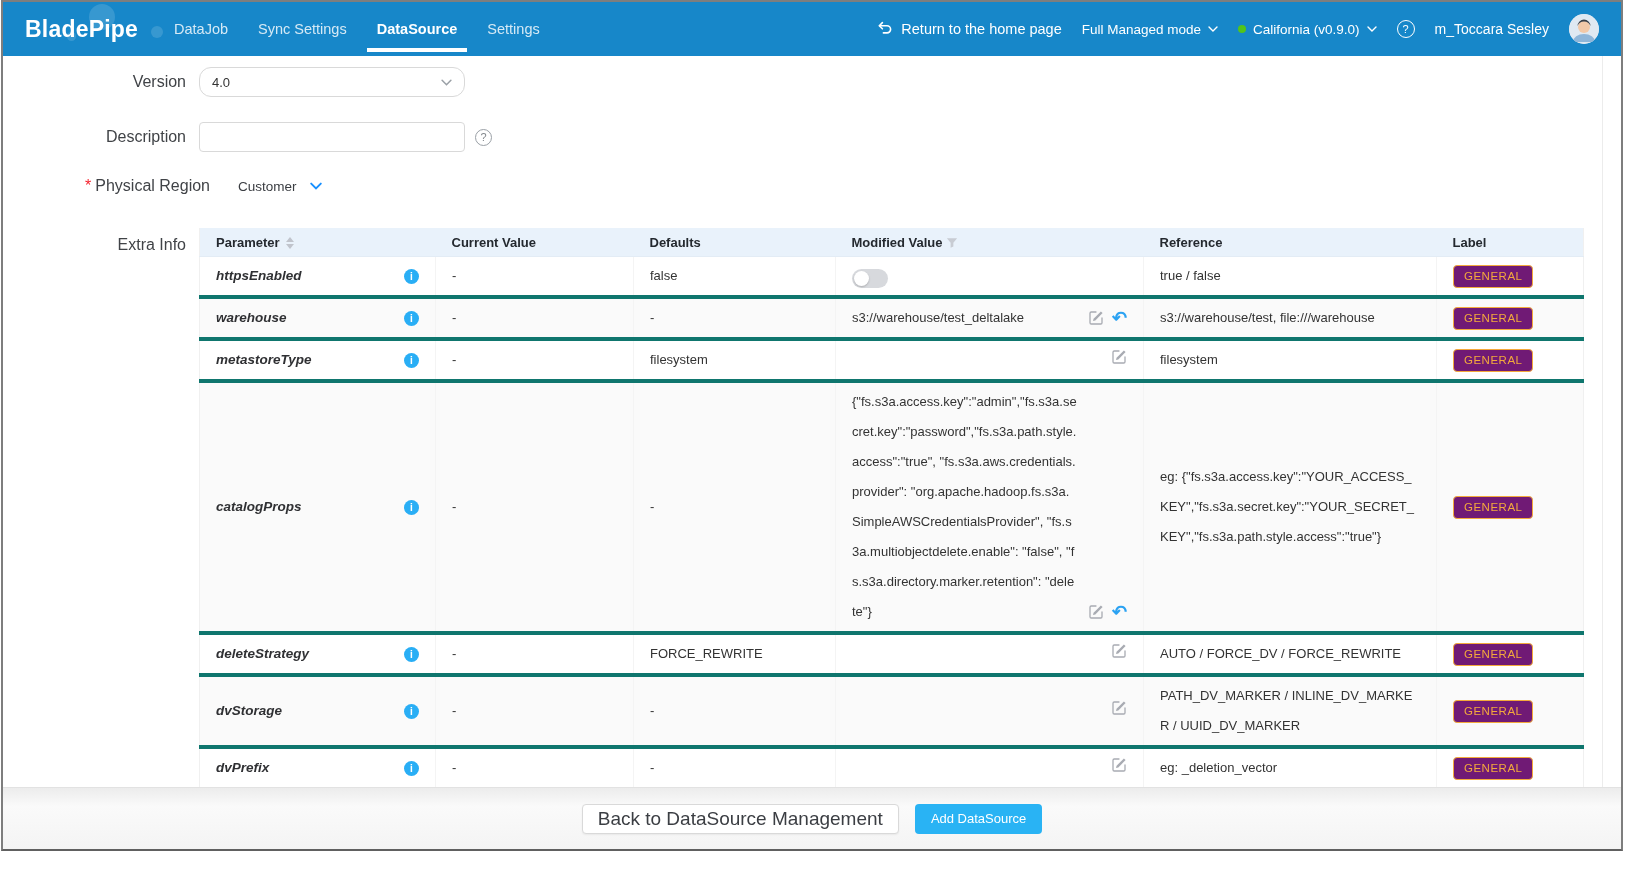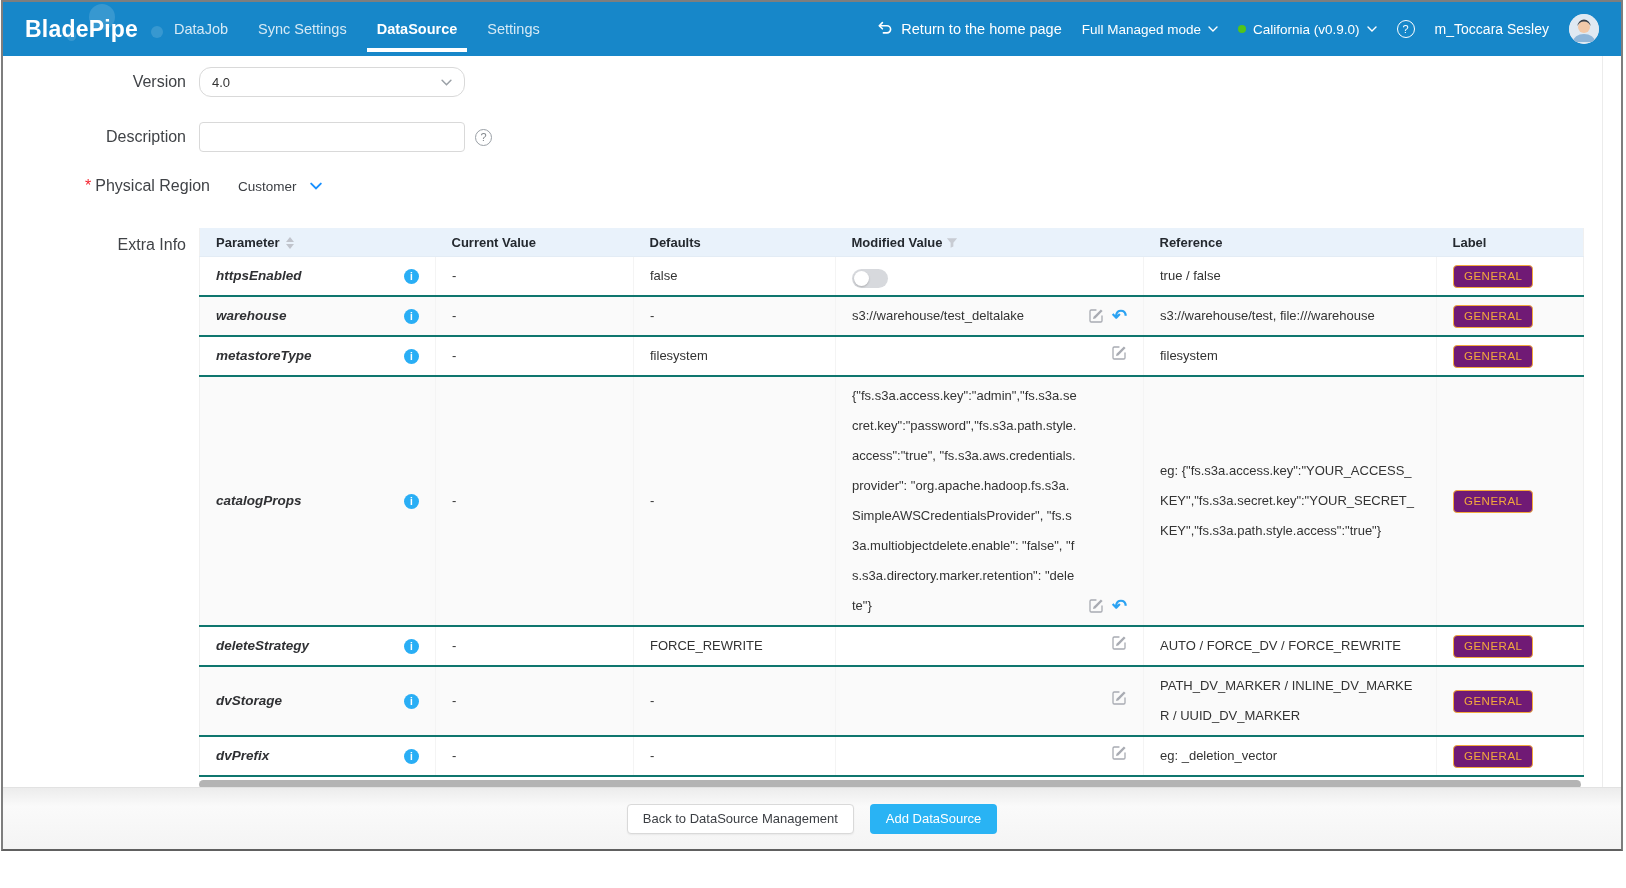--- a/index.html
+++ b/index.html
@@ -60,21 +60,21 @@
         border-left:1px solid #f0f0f0;border-right:1px solid #f0f0f0;}
   thead th{background:var(--header-bg);text-align:left;font-size:13px;font-weight:bold;color:#24292f;
            padding:6px 16px;border-bottom:1px solid #e3ecf5;white-space:nowrap;}
   thead th span.lbl{vertical-align:middle;}
   .sort-icon{display:inline-flex;flex-direction:column;gap:2px;margin-left:6px;vertical-align:middle;cursor:pointer;}
   .sort-icon .cu{width:0;height:0;border-left:4px solid transparent;border-right:4px solid transparent;
                  border-bottom:5px solid #c0c4cc;}
   .sort-icon .cd{width:0;height:0;border-left:4px solid transparent;border-right:4px solid transparent;
                  border-top:5px solid #c0c4cc;}
   .filter-icon{margin-left:3px;vertical-align:middle;cursor:pointer;}
-  td{border-bottom:2px solid #0f766e;border-right:1px solid #f4f4f4;padding:4px 16px;
+  td{border-bottom:4px solid #0f766e;border-right:1px solid #f4f4f4;padding:4px 16px;
      font-size:13px;color:#333;line-height:30px;vertical-align:middle;}
   td:last-child{border-right:none;}
   tr.striped td{background:#fafafa;}
   .td-param{font-size:13.5px;}
   .param-cell{display:flex;align-items:center;}
   .param-name{font-style:italic;font-weight:600;color:#2f3033;}
   .info-icon{margin-left:auto;width:15px;height:15px;border-radius:50%;background:var(--info);color:#fff;
              font-size:10px;font-weight:bold;display:flex;align-items:center;justify-content:center;
              font-style:normal;flex:none;cursor:pointer;line-height:15px;}
   .mod-wrap{display:flex;justify-content:space-between;align-items:flex-end;min-height:24px;}
@@ -88,21 +88,21 @@
                 box-shadow:0 1px 2px rgba(0,0,0,.2);}
   .ref-text{display:inline-block;word-break:break-all;line-height:30px;}
   .badge{display:inline-block;padding:2px 10px;border:1px solid var(--badge);color:var(--badge);
          border-radius:4px;font-size:11.5px;letter-spacing:.5px;background:#701a75;line-height:17px;}
   .hscrollbar{margin-top:3px;height:9px;width:1382px;background:#b4b4b4;border-radius:5px;cursor:pointer;}
 
   
   .footerbar{flex:none;height:62px;display:flex;align-items:center;justify-content:center;gap:16px;
              background:linear-gradient(180deg,#ececec 0,#fafafa 30%,#f4f4f4 100%);border-top:1px solid #e2e2e2;}
   .back-btn{height:30px;padding:0 15px;background:#fff;border:1px solid #d9d9d9;border-radius:4px;
-            font-size:13px;color:#3b3e43;font-family:"Liberation Sans",sans-serif;cursor:pointer;
+            font-size:19px;color:#3b3e43;font-family:"Liberation Sans",sans-serif;cursor:pointer;
             box-shadow:0 1px 2px rgba(0,0,0,.06);}
   .add-btn{height:30px;padding:0 16px;background:var(--accent);border:none;border-radius:4px;
            font-size:13px;color:#fff;font-family:"Liberation Sans",sans-serif;cursor:pointer;}
 </style>
 </head>
 <body>
 
 <div class="frame">
 
   <header class="topbar">

